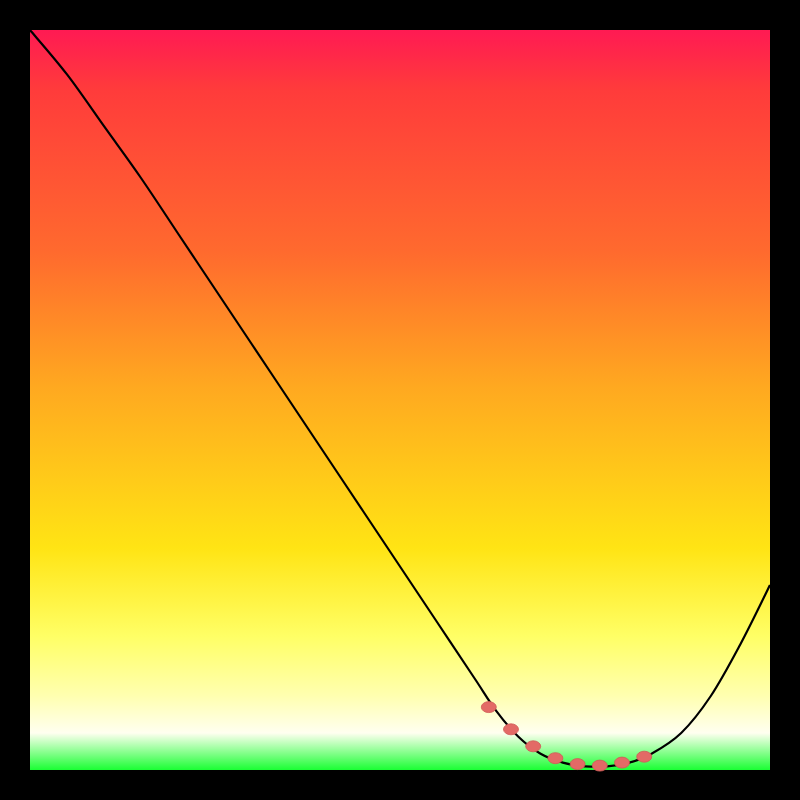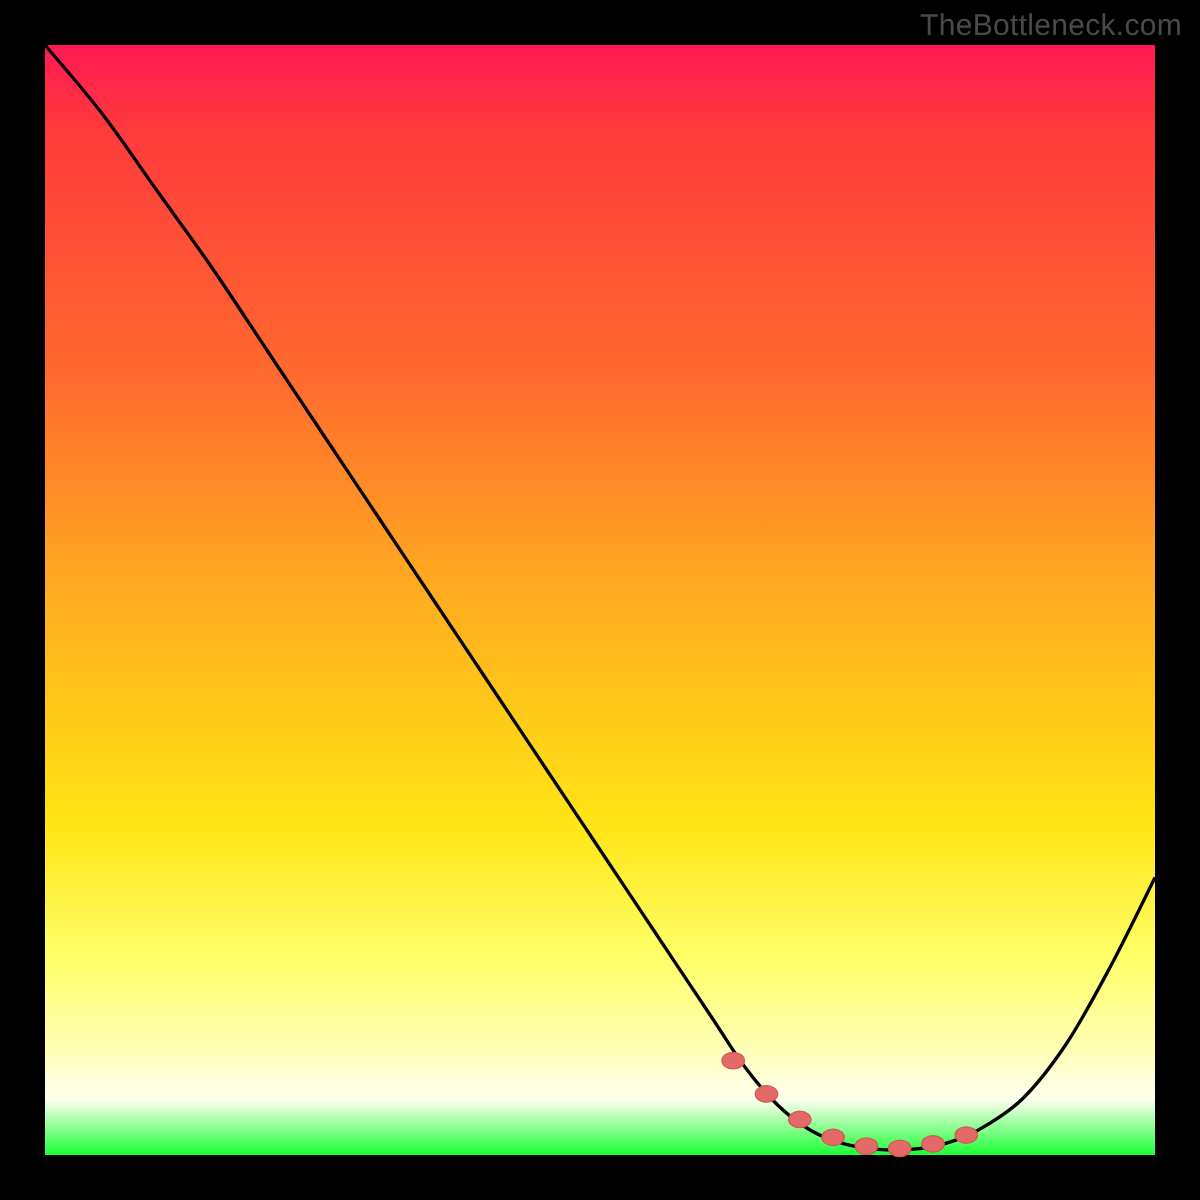--- a/index.html
+++ b/index.html
@@ -73,15 +73,14 @@
           <ellipse cx="525.4" cy="728.2" rx="7.5" ry="5.5" fill="#e36a66" stroke="#cf5a56" stroke-width="0.8"></ellipse>
           <ellipse cx="547.6" cy="734.1" rx="7.5" ry="5.5" fill="#e36a66" stroke="#cf5a56" stroke-width="0.8"></ellipse>
           <ellipse cx="569.8" cy="735.6" rx="7.5" ry="5.5" fill="#e36a66" stroke="#cf5a56" stroke-width="0.8"></ellipse>
           <ellipse cx="592.0" cy="732.6" rx="7.5" ry="5.5" fill="#e36a66" stroke="#cf5a56" stroke-width="0.8"></ellipse>
           <ellipse cx="614.2" cy="726.7" rx="7.5" ry="5.5" fill="#e36a66" stroke="#cf5a56" stroke-width="0.8"></ellipse>
         </g>
     </svg>
 
   </div>
 
-  <div class="watermark">TheBottleneck.com</div>
 
 </div>
 
 </body></html>

